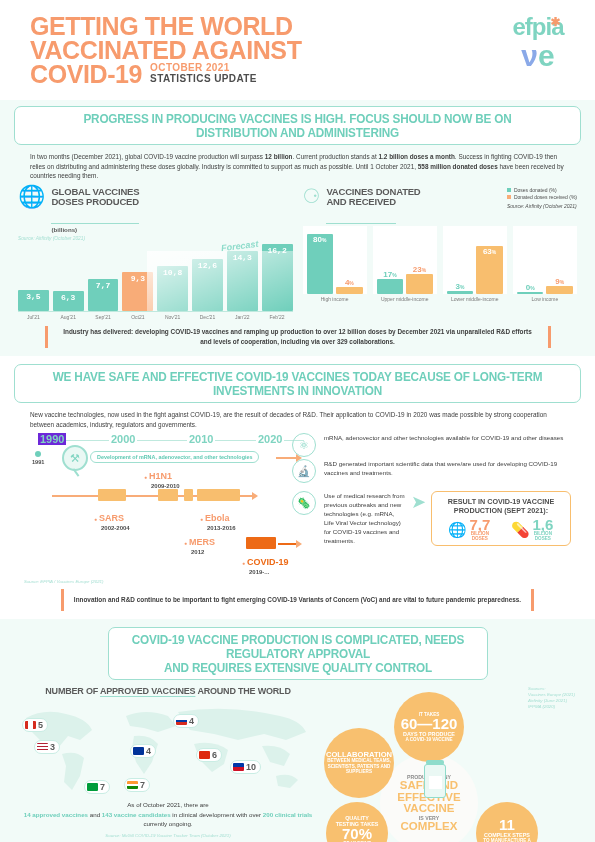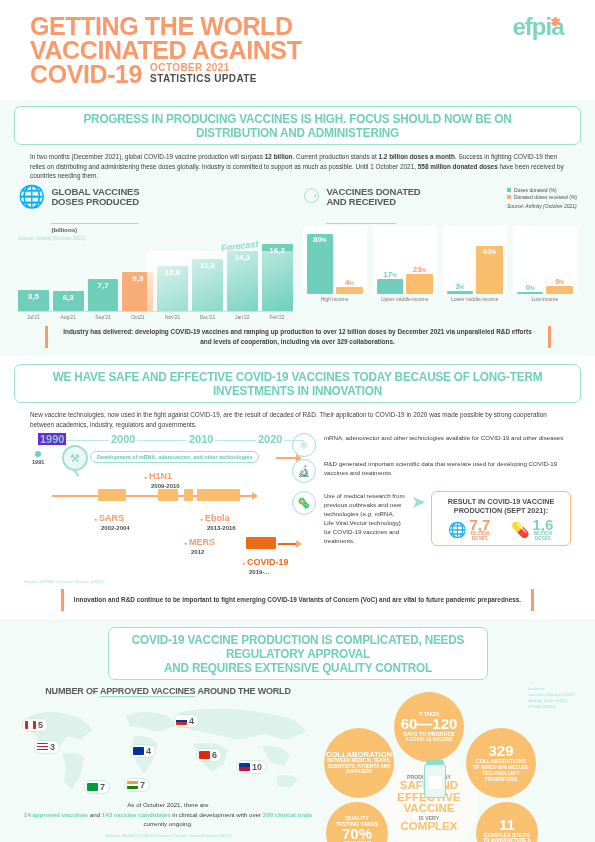--- a/index.html
+++ b/index.html
@@ -72,21 +72,21 @@
   .chart-source { color: #A8E0D4; font-size: 4.8px; font-style: italic; margin-top: 3px;}
 
   .bars { position: relative; height: 68px; display: flex; align-items: flex-end; gap: 4px; margin-top: 2px;}
   .bar-col { flex: 1; display: flex; flex-direction: column; align-items: center; }
   .bar {
     width: 100%; background: #6FCFBB; position: relative; border-radius: 1px;
     display: flex; justify-content: center;
   }
   .bar.orange { background: #F8AC78; }
   .bar .val {
-    position: absolute; top: 2px; color: #ffffff; font-weight: bold; font-size: 8px;
+    position: absolute; top: 2px; color: #ffffff; font-weight: bold; font-size: 8px; font-family: Liberation Mono, monospace;
   }
   .axis { height: 1.4px; background: #BFE9DE; margin: 0 0 2px; }
   .xlabels { display: flex; gap: 4px; }
   .xlabels span { flex: 1; text-align: center; color: #7A7A7A; font-size: 5px; }
   .forecast-label {
     position: absolute; right: 34px; top: -2px; color: #8FDCCB;
     font-weight: bold; font-size: 9px; font-style: italic; transform: rotate(-7deg);
   }
   .forecast-shade {
     position: absolute; left: 47%; top: 8px; right: 0; bottom: 0;
@@ -226,20 +226,23 @@
       <div class="subtitle-wrap">
         <div class="subtitle-1">OCTOBER 2021</div>
         <div class="subtitle-2">STATISTICS UPDATE</div>
       </div>
     </div>
     <div class="logos">
       <div class="logo-efpia">
         <span>efpia</span>
         <span class="star">✱</span>
       </div>
+      <div class="logo-ve">
+        <span class="v">ν</span><span class="e">e</span>
+      </div>
     </div>
   </div>
 
   <div class="band band-mint" style="padding:6px 0 8px;">
     <div class="section-head">
       <div class="sh-text">PROGRESS IN PRODUCING VACCINES IS HIGH. FOCUS SHOULD NOW BE ON DISTRIBUTION AND ADMINISTERING</div>
     </div>
 
     <div class="body-text">
       <span>In two months (December 2021), global COVID-19 vaccine production will surpass </span><b>12 billion</b><span>. Current production stands at </span><b>1.2 billion doses a month</b><span>. Success in fighting COVID-19 then relies on distributing and administering these doses globally. Industry is committed to support as much as possible. Until 1 October 2021, </span><b>558 million donated doses</b><span> have been received by countries needing them.</span>
@@ -544,21 +547,21 @@
             <span class="flag-num">7</span>
           </div>
           <div class="flag-chip" style="left:155px;top:14px;">
             <span class="flag" style="background:linear-gradient(to bottom,#fff 0 33%,#0039A6 33% 66%,#D52B1E 66%);"></span>
             <span class="flag-num">4</span>
           </div>
           <div class="flag-chip" style="left:178px;top:48px;">
             <span class="flag" style="background:#DE2910;"></span>
             <span class="flag-num">6</span>
           </div>
-          <div class="flag-chip" style="left:218px;top:60px;">
+          <div class="flag-chip" style="left:212px;top:60px;">
             <span class="flag" style="background:linear-gradient(to bottom,#0038A8 50%,#CE1126 50%);"></span>
             <span class="flag-num">10</span>
           </div>
         </div>
 
         <div class="map-caption">
           <div>As of October 2021, there are</div>
           <div><span class="hl">14 approved vaccines</span><span> and </span><span class="hl">143 vaccine candidates</span><span> in clinical development with over </span><span class="hl">200 clinical trials</span><span> currently ongoing.</span></div>
         </div>
         <div class="map-src">Source: McGill COVID-19 Vaccine Tracker Team (October 2021)</div>
@@ -586,27 +589,20 @@
           <div class="sm">DAYS TO PRODUCE</div>
           <div class="xs">A COVID-19 VACCINE</div>
         </div>
         <div class="vial" style="left:100px;top:78px;"></div>
 
         <div class="bubble" style="width:70px;height:70px;left:0px;top:42px;">
           <div class="sm" style="font-size:7.6px;">COLLABORATION</div>
           <div class="xs">BETWEEN MEDICAL TEAMS, SCIENTISTS, PATIENTS AND SUPPLIERS</div>
         </div>
 
-        <div class="bubble" style="width:70px;height:70px;left:142px;top:42px;">
-          <div class="big">329</div>
-          <div class="sm">COLLABORATIONS</div>
-          <div class="xs">OF WHICH 68% INCLUDE</div>
-          <div class="sm">TECHNOLOGY</div>
-          <div class="sm">TRANSFERS</div>
-        </div>
 
         <div class="bubble" style="width:62px;height:62px;left:2px;top:116px;">
           <div class="sm">QUALITY</div>
           <div class="sm">TESTING TAKES</div>
           <div class="big">70%</div>
           <div class="xs">OF VACCINE PRODUCTION TIME</div>
         </div>
 
         <div class="bubble" style="width:62px;height:62px;left:152px;top:116px;">
           <div class="big">11</div>

